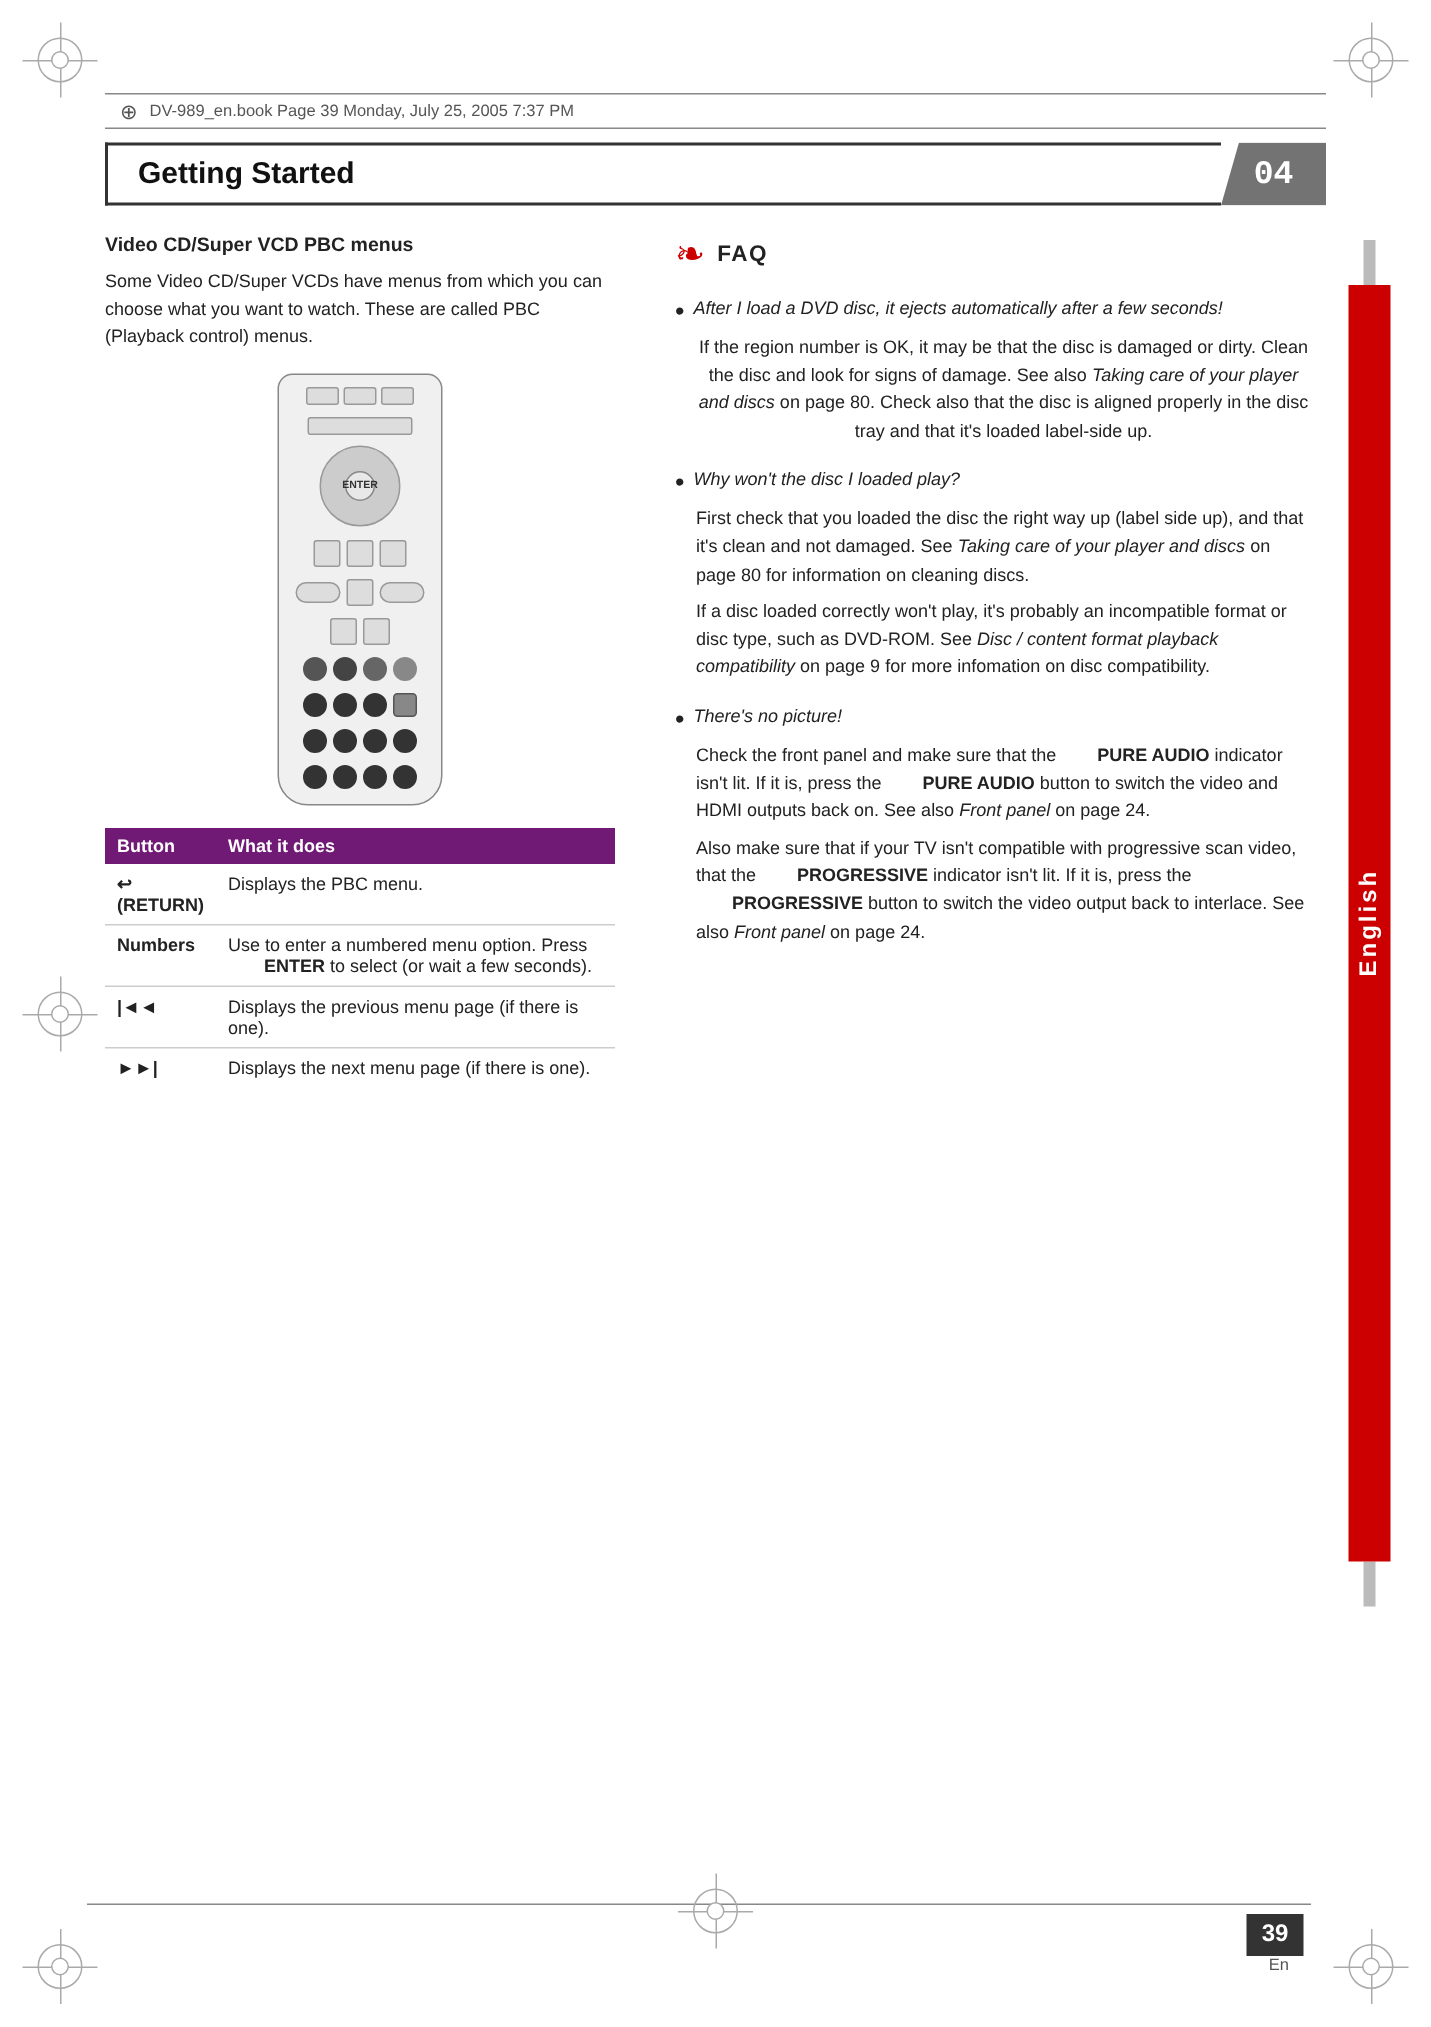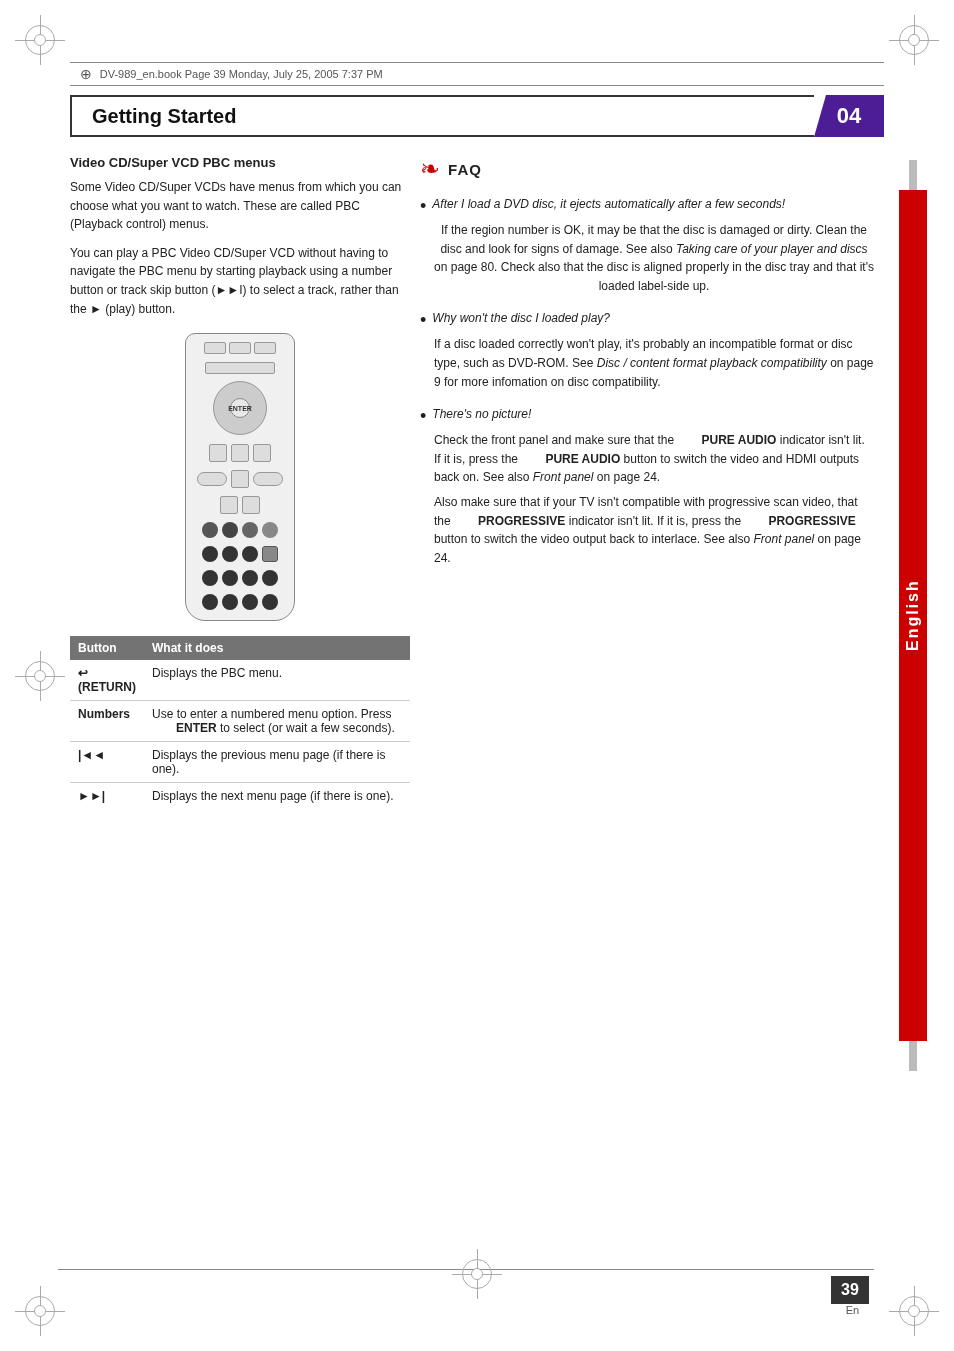--- a/index.html
+++ b/index.html
@@ -66,39 +66,41 @@
       display: flex;
       align-items: center;
       flex: 1;
     }
     .header-title-box span {
       font-size: 20px;
       font-weight: bold;
       color: #111;
     }
     .header-chapter-box {
-      background: #4c1d95;
+      background: #737373;
       color: #fff;
       width: 70px;
       display: flex;
       align-items: center;
       justify-content: center;
       font-size: 22px;
       font-weight: bold;
       clip-path: polygon(12px 0%, 100% 0%, 100% 100%, 0% 100%);
+      font-family: Liberation Mono, monospace;
     }
 
     
     .main-content {
       position: absolute;
       top: 155px;
       left: 70px;
       right: 80px;
       bottom: 90px;
       display: flex;
+      gap: 30px;
     }
 
     
     .left-col {
       width: 340px;
       flex-shrink: 0;
     }
 
     .section-title {
       font-size: 13px;
@@ -201,21 +203,21 @@
     .remote-btn-round.color4 { background: #888; }
 
     
     .pbc-table {
       width: 100%;
       border-collapse: collapse;
       font-size: 12px;
       margin-top: 8px;
     }
     .pbc-table thead tr {
-      background: #737373;
+      background: #701a75;
       color: #fff;
     }
     .pbc-table thead th {
       padding: 5px 8px;
       text-align: left;
       font-weight: bold;
     }
     .pbc-table tbody td {
       padding: 6px 8px;
       vertical-align: top;
@@ -394,23 +396,20 @@
   <div style="width:8px; height:30px; background:#bbb;"></div>
   <div style="writing-mode:vertical-rl; transform:rotate(180deg); font-size:16px; font-weight:bold; color:#fff; background:#c00; padding:18px 5px; letter-spacing:2px; flex:1; display:flex; align-items:center; justify-content:center; min-height:80px;">English</div>
   <div style="width:8px; height:30px; background:#bbb;"></div>
 </div>
 
 <div class="main-content">
 
   <div class="left-col">
     <div class="section-title">Video CD/Super VCD PBC menus</div>
     <div class="section-body">Some Video CD/Super VCDs have menus from which you can choose what you want to watch. These are called PBC (Playback control) menus.</div>
-    <div class="section-body">
-      You can play a PBC Video CD/Super VCD without having to navigate the PBC menu by starting playback using a number button or track skip button (►►I) to select a track, rather than the ► (play) button.
-    </div>
 
     <div class="remote-wrapper">
       <div class="remote">
 
         <div class="remote-top">
           <div class="remote-btn-rect"></div>
           <div class="remote-btn-rect"></div>
           <div class="remote-btn-rect"></div>
         </div>
 
@@ -515,20 +514,23 @@
         If the region number is OK, it may be that the disc is damaged or dirty. Clean the disc and look for signs of damage. See also <em>Taking care of your player and discs</em> on page 80. Check also that the disc is aligned properly in the disc tray and that it's loaded label-side up.
       </div>
     </div>
 
     <div class="faq-item">
       <div class="faq-bullet">
         <span class="faq-bullet-dot">•</span>
         <span class="faq-question"><em>Why won't the disc I loaded play?</em></span>
       </div>
       <div class="faq-answer" style="margin-left:14px;">
+        First check that you loaded the disc the right way up (label side up), and that it's clean and not damaged. See <em>Taking care of your player and discs</em> on page 80 for information on cleaning discs.
+      </div>
+      <div class="faq-answer" style="margin-left:14px;">
         If a disc loaded correctly won't play, it's probably an incompatible format or disc type, such as DVD-ROM. See <em>Disc / content format playback compatibility</em> on page 9 for more infomation on disc compatibility.
       </div>
     </div>
 
     <div class="faq-item">
       <div class="faq-bullet">
         <span class="faq-bullet-dot">•</span>
         <span class="faq-question"><em>There's no picture!</em></span>
       </div>
       <div class="faq-answer" style="margin-left:14px;">

